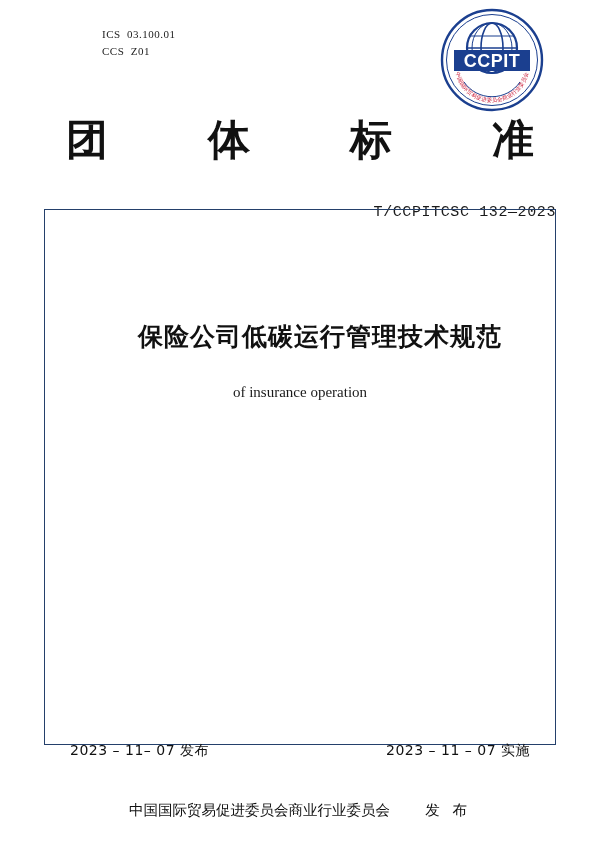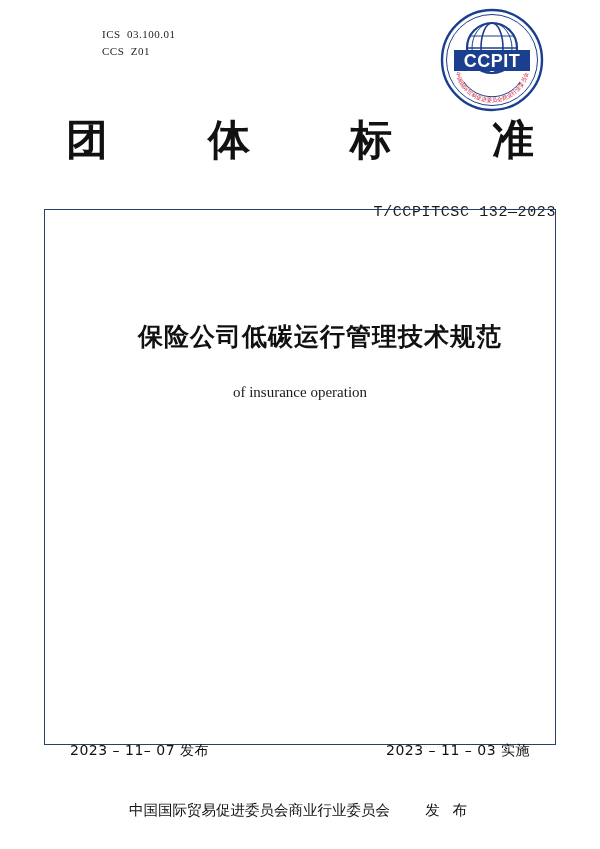--- a/index.html
+++ b/index.html
@@ -199,21 +199,21 @@
   <div class="side side-left"></div>
   <div class="side side-right"></div>
 
   <div class="cn-title">保险公司低碳运行管理技术规范</div>
   <div class="en-title">
     <div>of insurance operation</div>
   </div>
 
   <div class="date-row">
     <div class="d">2023 – 11– 07 发布</div>
-    <div class="d">2023 – 11 – 03 实施</div>
+    <div class="d">2023 – 11 – 07 实施</div>
   </div>
 
   <div class="issuer">
     <span>中国国际贸易促进委员会商业行业委员会</span>
     <span class="gap"></span>
     <span class="fb">发 布</span>
   </div>
 
 </div>
 

